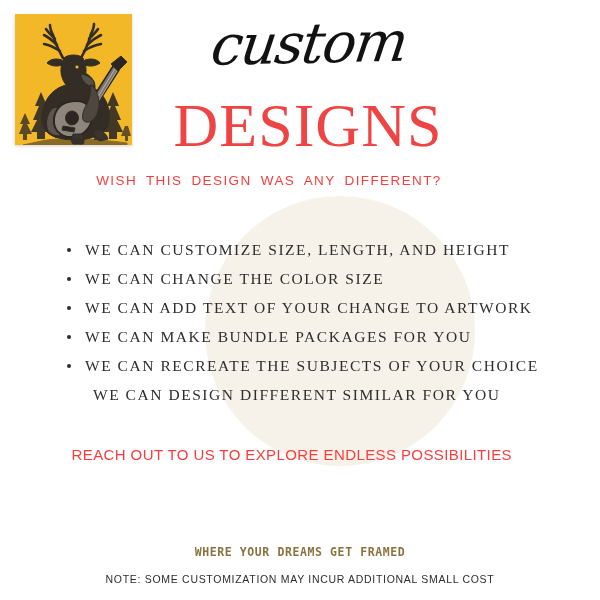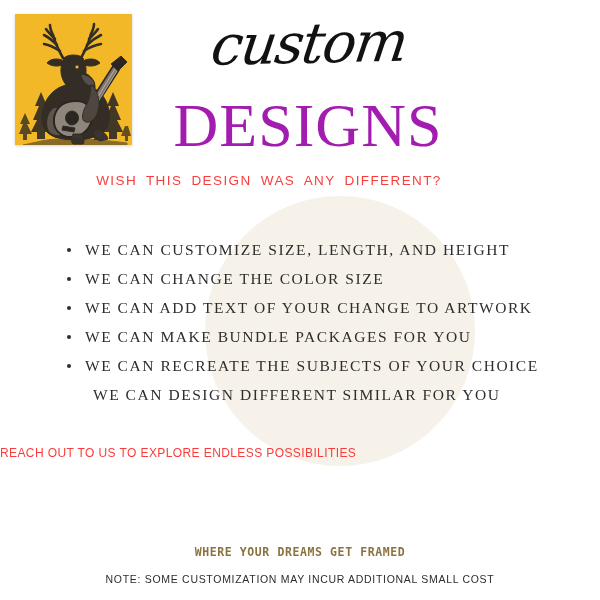--- a/index.html
+++ b/index.html
@@ -73,21 +73,21 @@
     position: absolute;
     left: 0;
     top: 94px;
     width: 600px;
     text-align: center;
     z-index: 2;
     font-family: "Liberation Serif", "DejaVu Serif", serif;
     font-weight: 400;
     font-size: 62px;
     line-height: 1;
-    color: #a21caf;
+    color: #ef4444;
     letter-spacing: 1px;
     padding-left: 16px;
     box-sizing: border-box;
   }
 
   .sub-red {
     position: absolute;
     left: 0;
     top: 174px;
     width: 528px;
@@ -140,25 +140,25 @@
   .list li.continuation {
     padding-left: 32px;
   }
 
   
   .cta {
     position: absolute;
     left: 0;
     top: 447px;
     width: 512px;
-    text-align: left;
+    text-align: right;
     z-index: 2;
     font-family: "Liberation Sans", "DejaVu Sans", sans-serif;
     font-weight: 400;
-    font-size: 12px;
+    font-size: 15px;
     line-height: 1;
     color: #f93d3d;
     letter-spacing: 0.4px;
   }
 
   
   .brand {
     position: absolute;
     left: 0;
     top: 508px;

